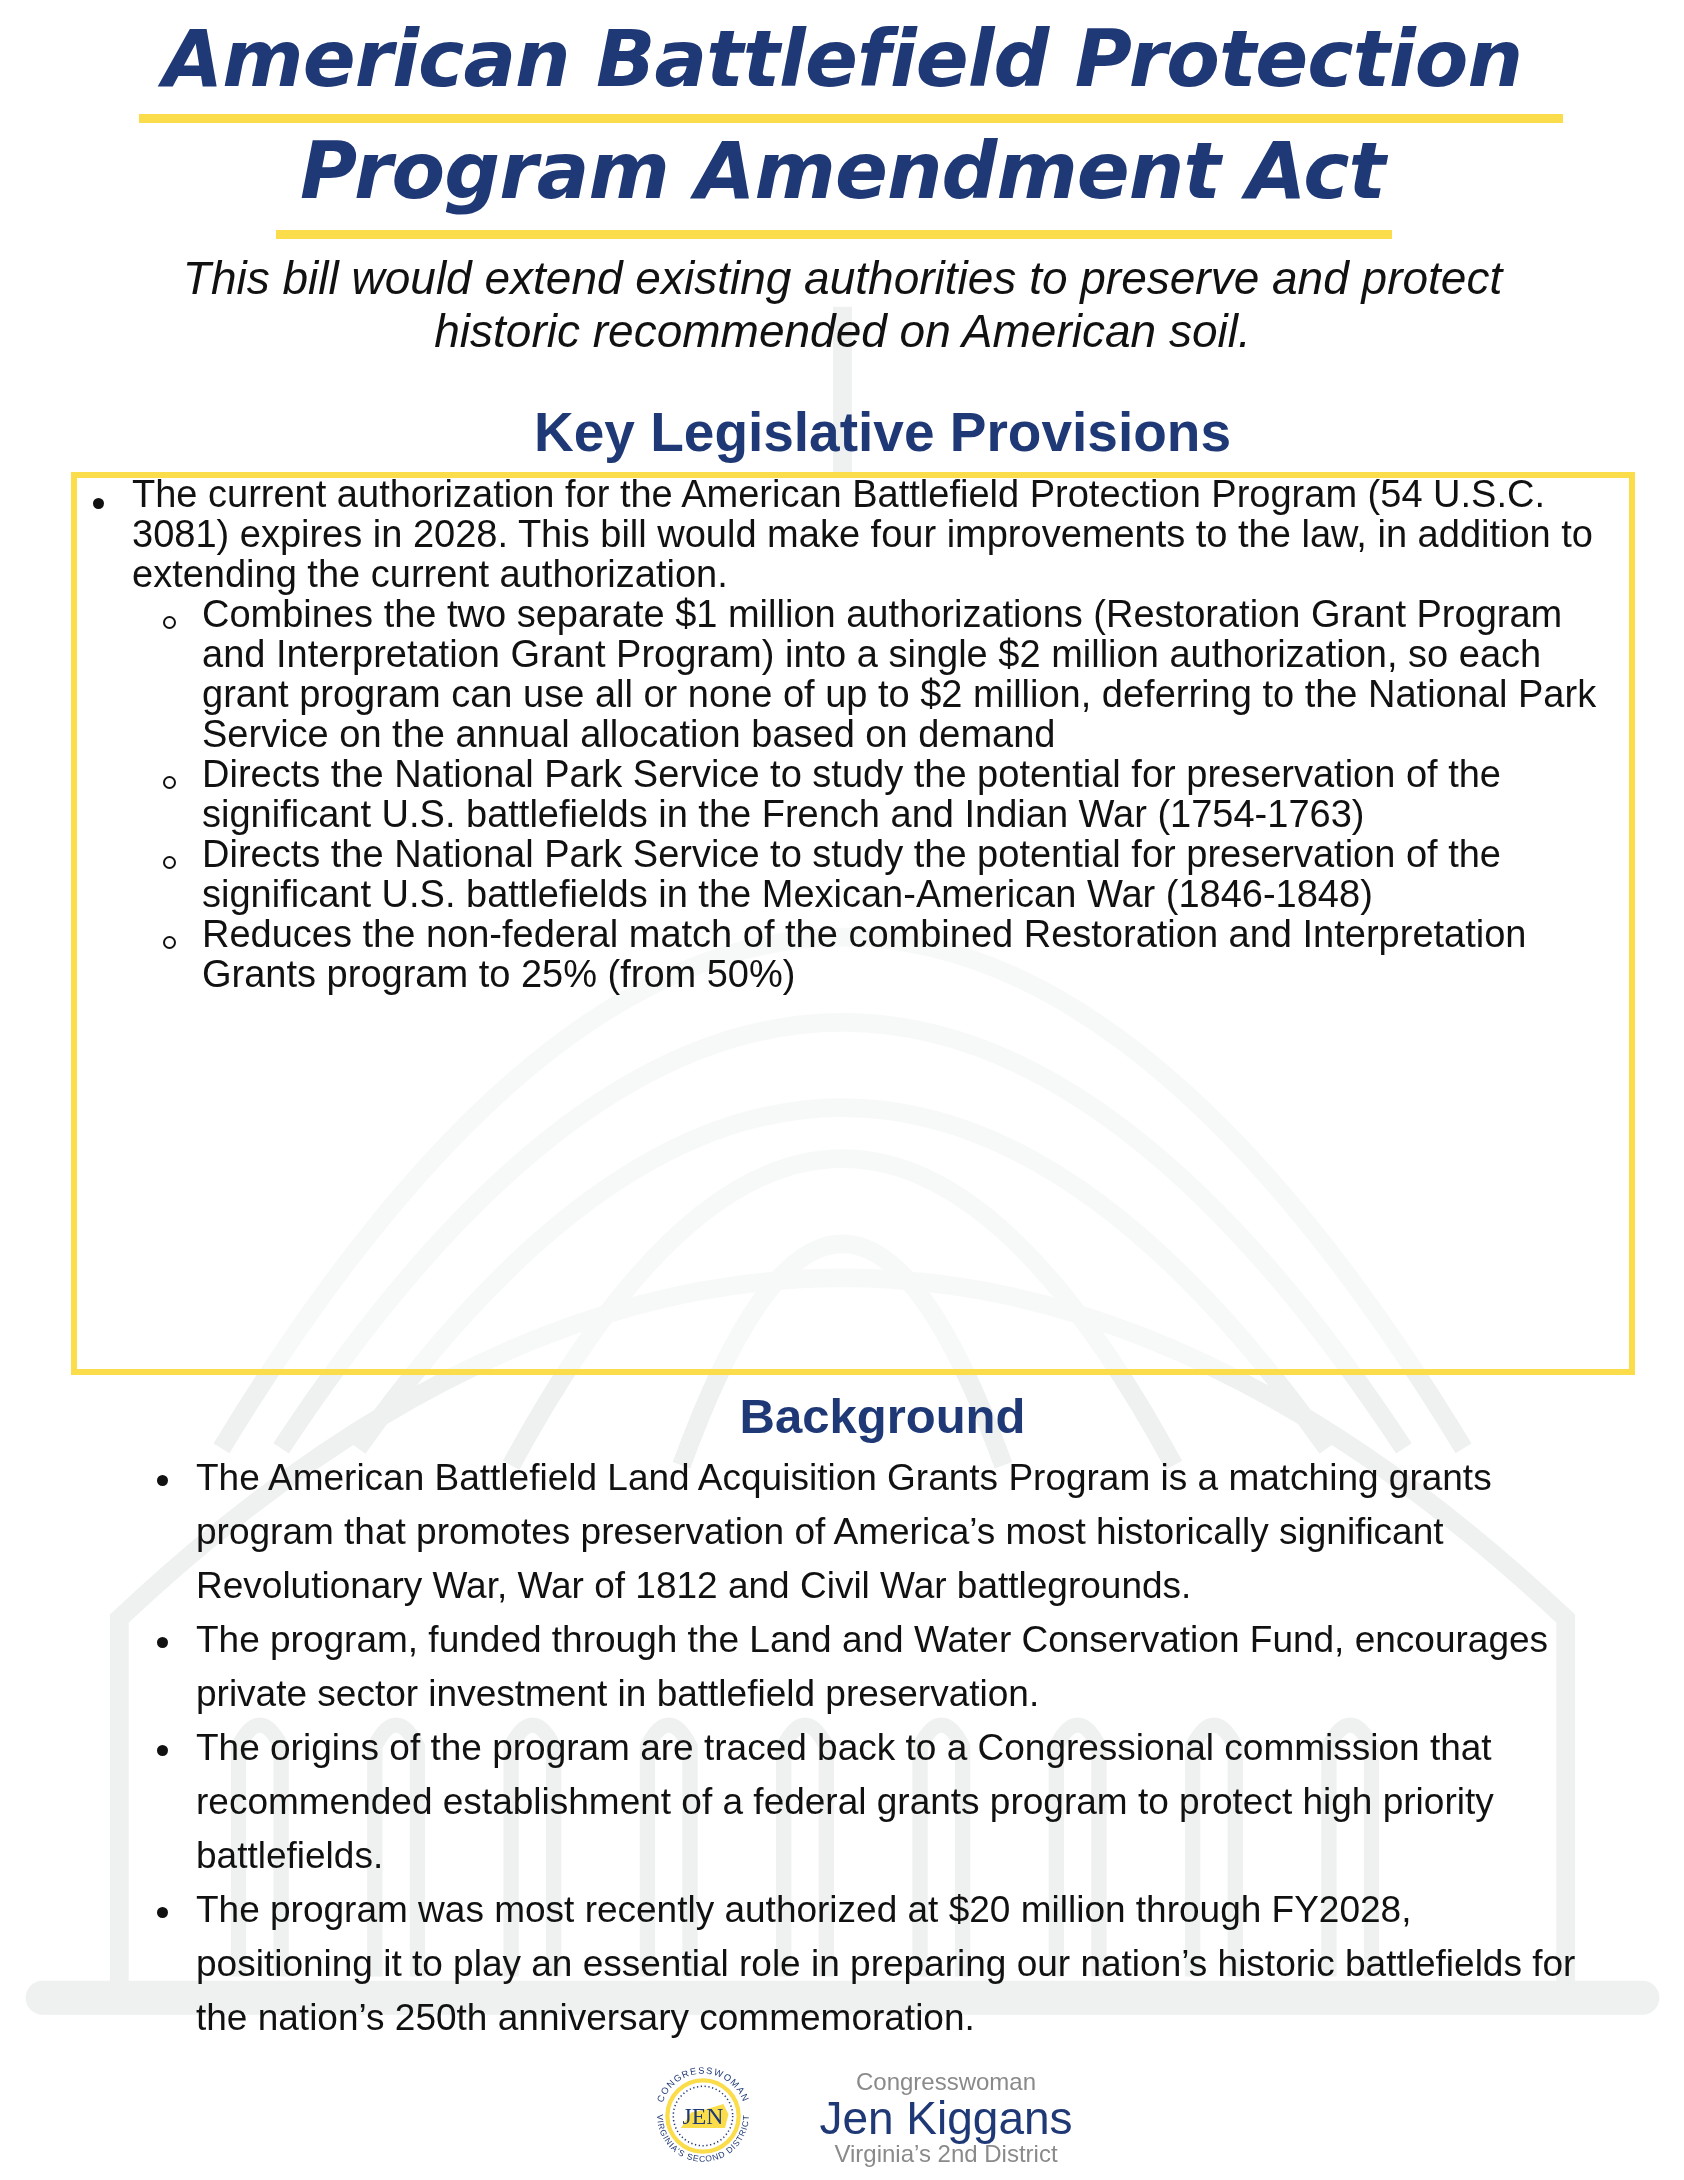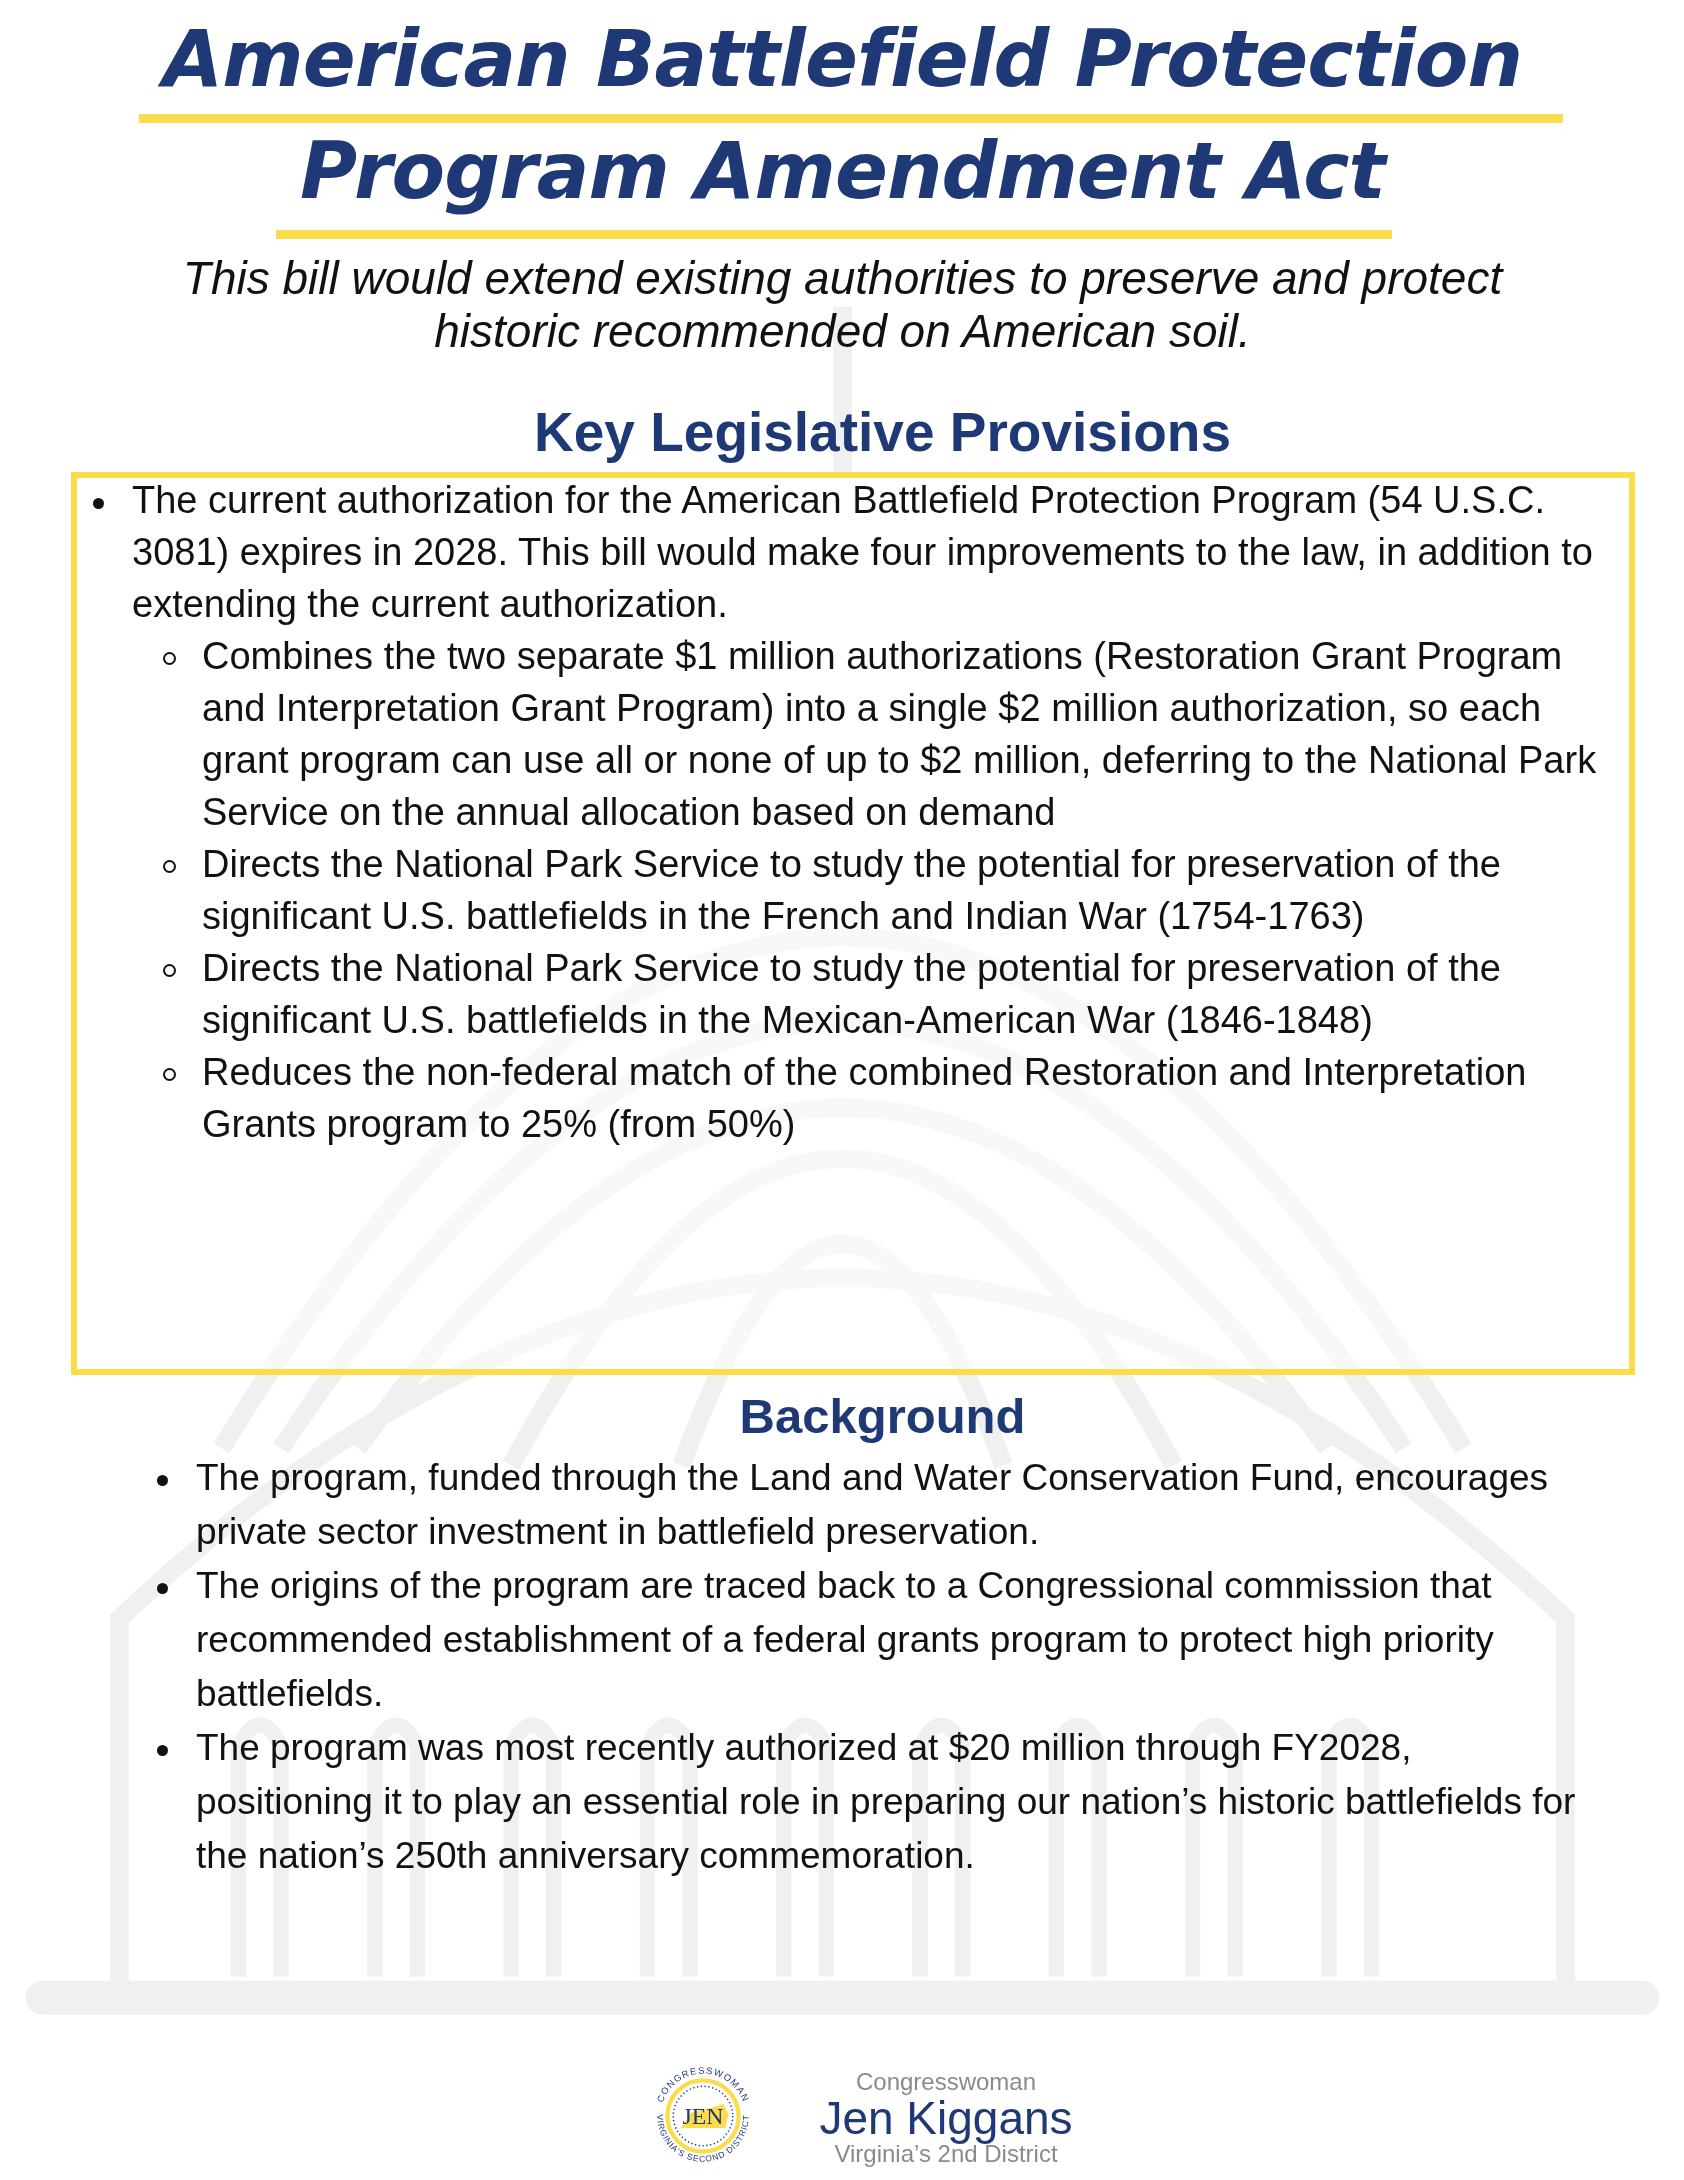--- a/index.html
+++ b/index.html
@@ -31,21 +31,21 @@
     position: absolute; left: 0; width: 1685px; text-align: center;
     color: #1f3876; font-weight: 700; font-size: 55px; padding-left: 40px;
   }
   #key-heading { top: 400px; }
   #bg-heading { top: 1388px; font-size: 49px; }
 
   #provisions-box {
     position: absolute; left: 71px; top: 472px; width: 1564px; height: 903px;
     border: 6px solid #fbdd4c; box-sizing: border-box; background: rgba(255,255,255,0.55);
   }
-  .body-text { font-size: 38px; line-height: 52px; color: #111; }
+  .body-text { font-size: 38px; line-height: 40px; color: #111; }
   ul { margin: 0; padding: 0; list-style: none; }
   .bullet-item { position: relative; }
   .bullet-item::before {
     content: ""; position: absolute; left: -39px; top: 24px;
     width: 11px; height: 11px; border-radius: 50%; background: #111;
   }
   .sub-item { position: relative; }
   .sub-item::before {
     content: ""; position: absolute; left: -39px; top: 22px;
     width: 9.4px; height: 9.4px; border-radius: 50%; border: 2.1px solid #111; box-sizing: content-box;
@@ -110,20 +110,21 @@
         <li class="sub-item">Combines the two separate $1 million authorizations (Restoration Grant Program and Interpretation Grant Program) into a single $2 million authorization, so each grant program can use all or none of up to $2 million, deferring to the National Park Service on the annual allocation based on demand</li>
         <li class="sub-item">Directs the National Park Service to study the potential for preservation of the significant U.S. battlefields in the French and Indian War (1754-1763)</li>
         <li class="sub-item">Directs the National Park Service to study the potential for preservation of the significant U.S. battlefields in the Mexican-American War (1846-1848)</li>
         <li class="sub-item">Reduces the non-federal match of the combined Restoration and Interpretation Grants program to 25% (from 50%)</li>
       </ul>
     </li>
   </ul>
 
   <div id="bg-heading" class="section-heading">Background</div>
   <ul id="background-list">
+    <li class="bullet-item">The American Battlefield Land Acquisition Grants Program is a matching grants program that promotes preservation of America’s most historically significant Revolutionary War, War of 1812 and Civil War battlegrounds.</li>
     <li class="bullet-item">The program, funded through the Land and Water Conservation Fund, encourages private sector investment in battlefield preservation.</li>
     <li class="bullet-item">The origins of the program are traced back to a Congressional commission that recommended establishment of a federal grants program to protect high priority battlefields.</li>
     <li class="bullet-item">The program was most recently authorized at $20 million through FY2028, positioning it to play an essential role in preparing our nation’s historic battlefields for the nation’s 250th anniversary commemoration.</li>
   </ul>
 
   <div id="footer-band"></div>
   <svg id="seal" viewBox="0 0 132 132">
     <defs>
       <path id="seal-arc-top" d="M16 66 A50 50 0 0 1 116 66"></path>
       <path id="seal-arc-bottom" d="M12 66 A54 54 0 0 0 120 66"></path>

